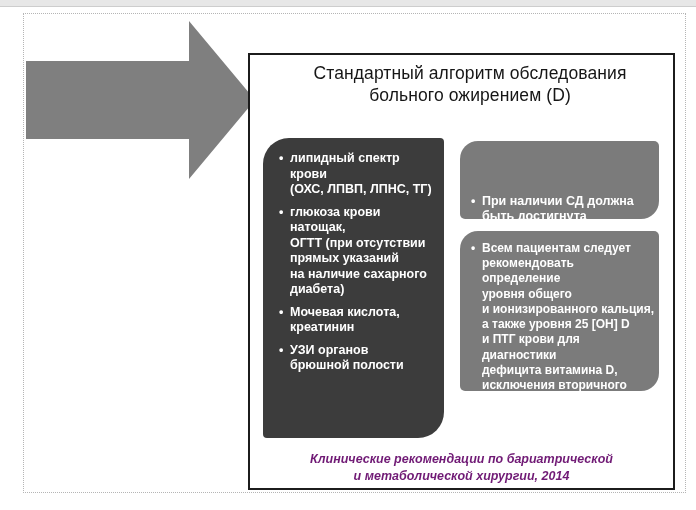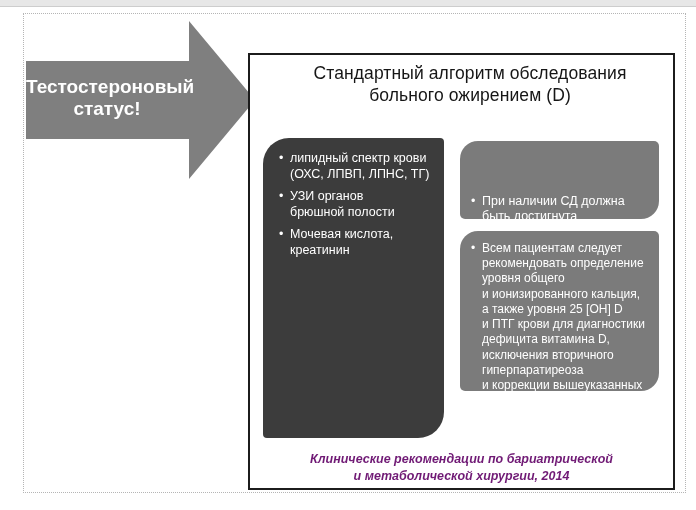--- a/index.html
+++ b/index.html
@@ -60,21 +60,21 @@
     letter-spacing: 0.1px;
   }
 
   .rbox {
     position: absolute;
     color: #ffffff;
   }
   .rbox ul { list-style: none; }
   .rbox li {
     position: relative;
-    font-weight: normal;
+    font-weight: bold;
     white-space: pre-line;
   }
   .rbox li::before {
     content: "\2022";
     position: absolute;
     left: -11px; top: 0;
   }
 
   .left-box {
     left: 13px; top: 83px;
@@ -124,42 +124,45 @@
 
 <div class="top-strip"></div>
 
 <div class="slide">
 
   <div class="arrow-wrap">
     <svg width="230" height="160" viewBox="0 0 230 160">
       <polygon points="0,40 163,40 163,0 229,79 163,158 163,118 0,118" fill="#7f7f7f"></polygon>
     </svg>
   </div>
-  <div class="arrow-label pre">Тестостероновый
-статус!</div>
 
   <div class="panel">
 
     <div class="panel-title pre">Стандартный алгоритм обследования
 больного ожирением (D)</div>
 
     <div class="rbox left-box">
       <ul>
 
           <li>липидный спектр крови
 (ОХС, ЛПВП, ЛПНС, ТГ)</li>
 
+          <li>глюкоза крови натощак,
+ОГТТ (при отсутствии
+прямых указаний
+на наличие сахарного
+диабета)</li>
 
 
 
+          <li>Мочевая кислота,
+креатинин</li>
+
           <li>УЗИ органов
 брюшной полости</li>
-
-          <li>Мочевая кислота,
-креатинин</li>
 
 
         </ul>
     </div>
 
     <div class="rbox right-top-box">
       <ul>
 
           <li>При наличии СД должна
 быть достигнута

